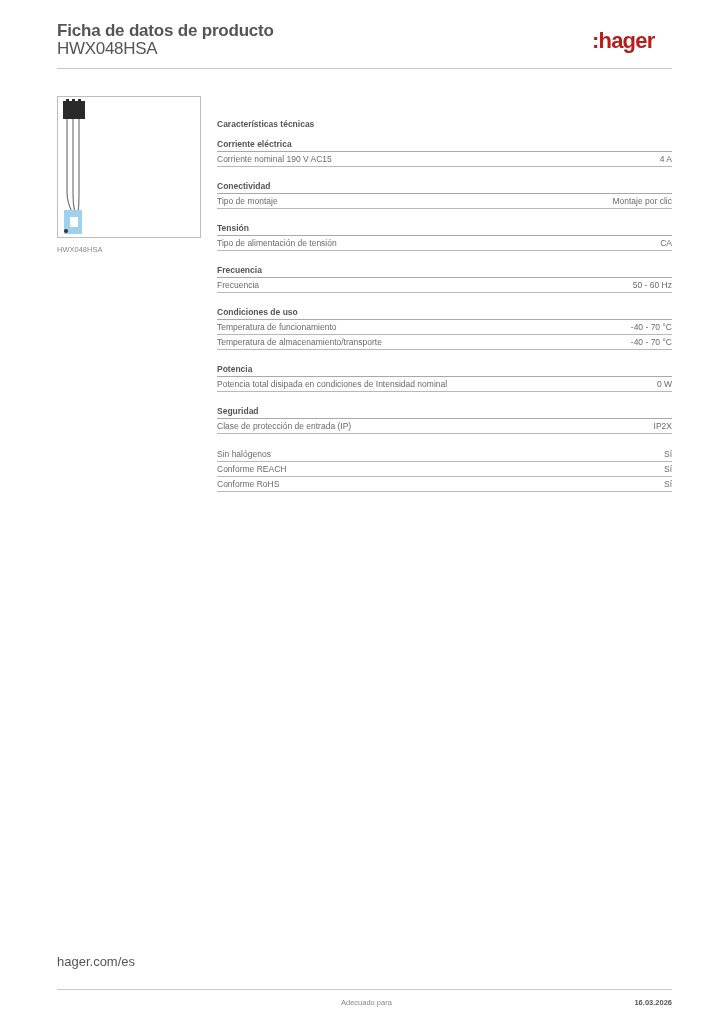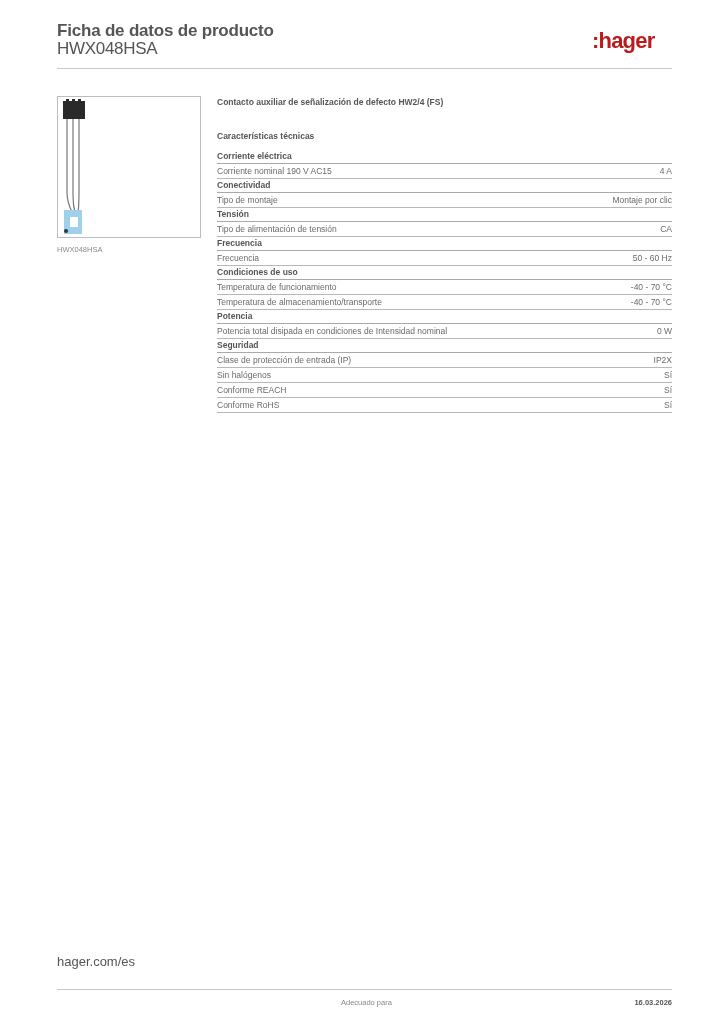--- a/index.html
+++ b/index.html
@@ -7,21 +7,21 @@
          font-family: "Liberation Sans", sans-serif; color: #4a4a4a; }
   .hdr-title { position: absolute; left: 57px; top: 21px; font-size: 17px; font-weight: bold; color: #555; letter-spacing: -0.2px; }
   .hdr-sub { position: absolute; left: 57px; top: 39px; font-size: 17px; color: #555; letter-spacing: -0.3px; }
   .logo { position: absolute; left: 592px; top: 28px; font-size: 22px; font-weight: bold; color: #b91c1c; letter-spacing: -0.8px; }
   .hdr-rule { position: absolute; left: 57px; top: 68px; width: 615px; height: 1px; background: #c8c8c8; }
   .img-frame { position: absolute; left: 57px; top: 96px; width: 144px; height: 142px; border: 1px solid #bdbdbd; box-sizing: border-box; }
   .img-caption { position: absolute; left: 57px; top: 245px; font-size: 7.5px; color: #8a8a8a; }
   .content { position: absolute; left: 217px; top: 96px; width: 455px; }
   .prod-title { font-size: 8.5px; font-weight: bold; color: #555; height: 12px; line-height: 12px; margin-top: 0px; }
   .char-title { font-size: 8.5px; font-weight: bold; color: #555; margin-top: 22px; height: 12px; line-height: 12px; }
-  .section { }
+  .section { margin-top: 13px; }
   .sec-title { font-size: 8.5px; font-weight: bold; color: #555; height: 13px; line-height: 12px; border-bottom: 1px solid #a9a9a9; }
   .row { display: flex; justify-content: space-between; font-size: 8.5px; color: #6a6a6a; height: 14px; line-height: 14px; border-bottom: 1px solid #b8b8b8; }
   .row .v { text-align: right; }
   .section.first { margin-top: 8px; }
   .footer-rule { position: absolute; left: 57px; top: 989px; width: 615px; height: 1px; background: #c8c8c8; }
   .footer-left { position: absolute; left: 57px; top: 954px; font-size: 13px; font-weight: normal; color: #555; }
   .footer-mid { position: absolute; left: 341px; top: 998px; font-size: 7.5px; color: #888; }
   .footer-right { position: absolute; right: 52px; top: 998px; font-size: 7.5px; font-weight: bold; color: #555; }
 </style>
 </head>
@@ -44,21 +44,20 @@
     <path d="M15 22 L15 98 Q15 108 17 116" stroke="#777" stroke-width="1.2" fill="none"></path>
     <path d="M21 22 L21 95 Q21 108 20 116" stroke="#777" stroke-width="1.2" fill="none"></path>
     <rect x="6" y="113" width="18" height="24" fill="#9fd0ec"></rect>
     <rect x="12" y="120" width="8" height="10" fill="#ffffff"></rect>
     <circle cx="8" cy="134" r="2" fill="#333"></circle>
   </svg>
 </div>
 <div class="img-caption">HWX048HSA</div>
 
 <div class="content">
-  <div class="prod-title">Contacto auxiliar de señalización de defecto HW2/4 (FS)</div>
   <div class="char-title">Características técnicas</div>
 
   <div class="section first">
     <div class="sec-title">Corriente eléctrica</div>
     <div class="row">
       <span>Corriente nominal 190 V AC15</span>
       <span class="v">4 A</span>
     </div>
   </div>
 

